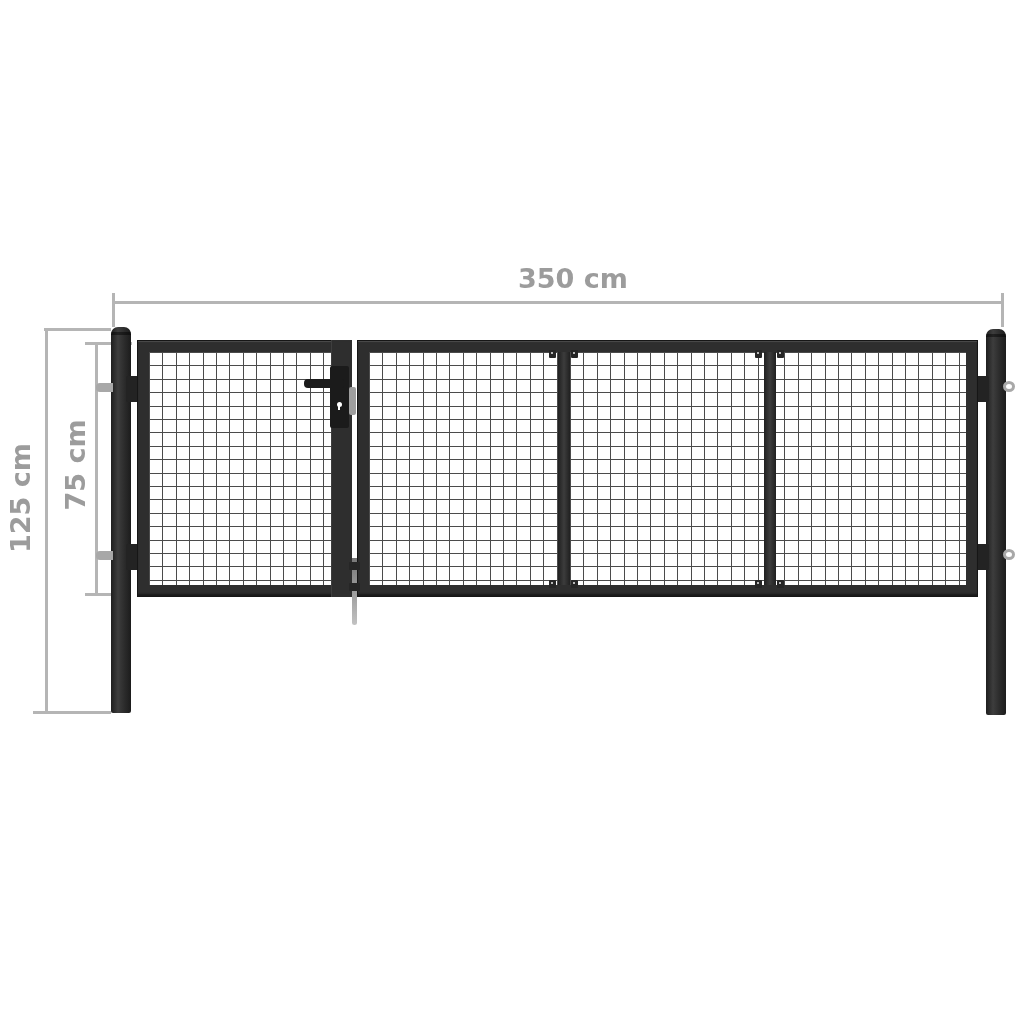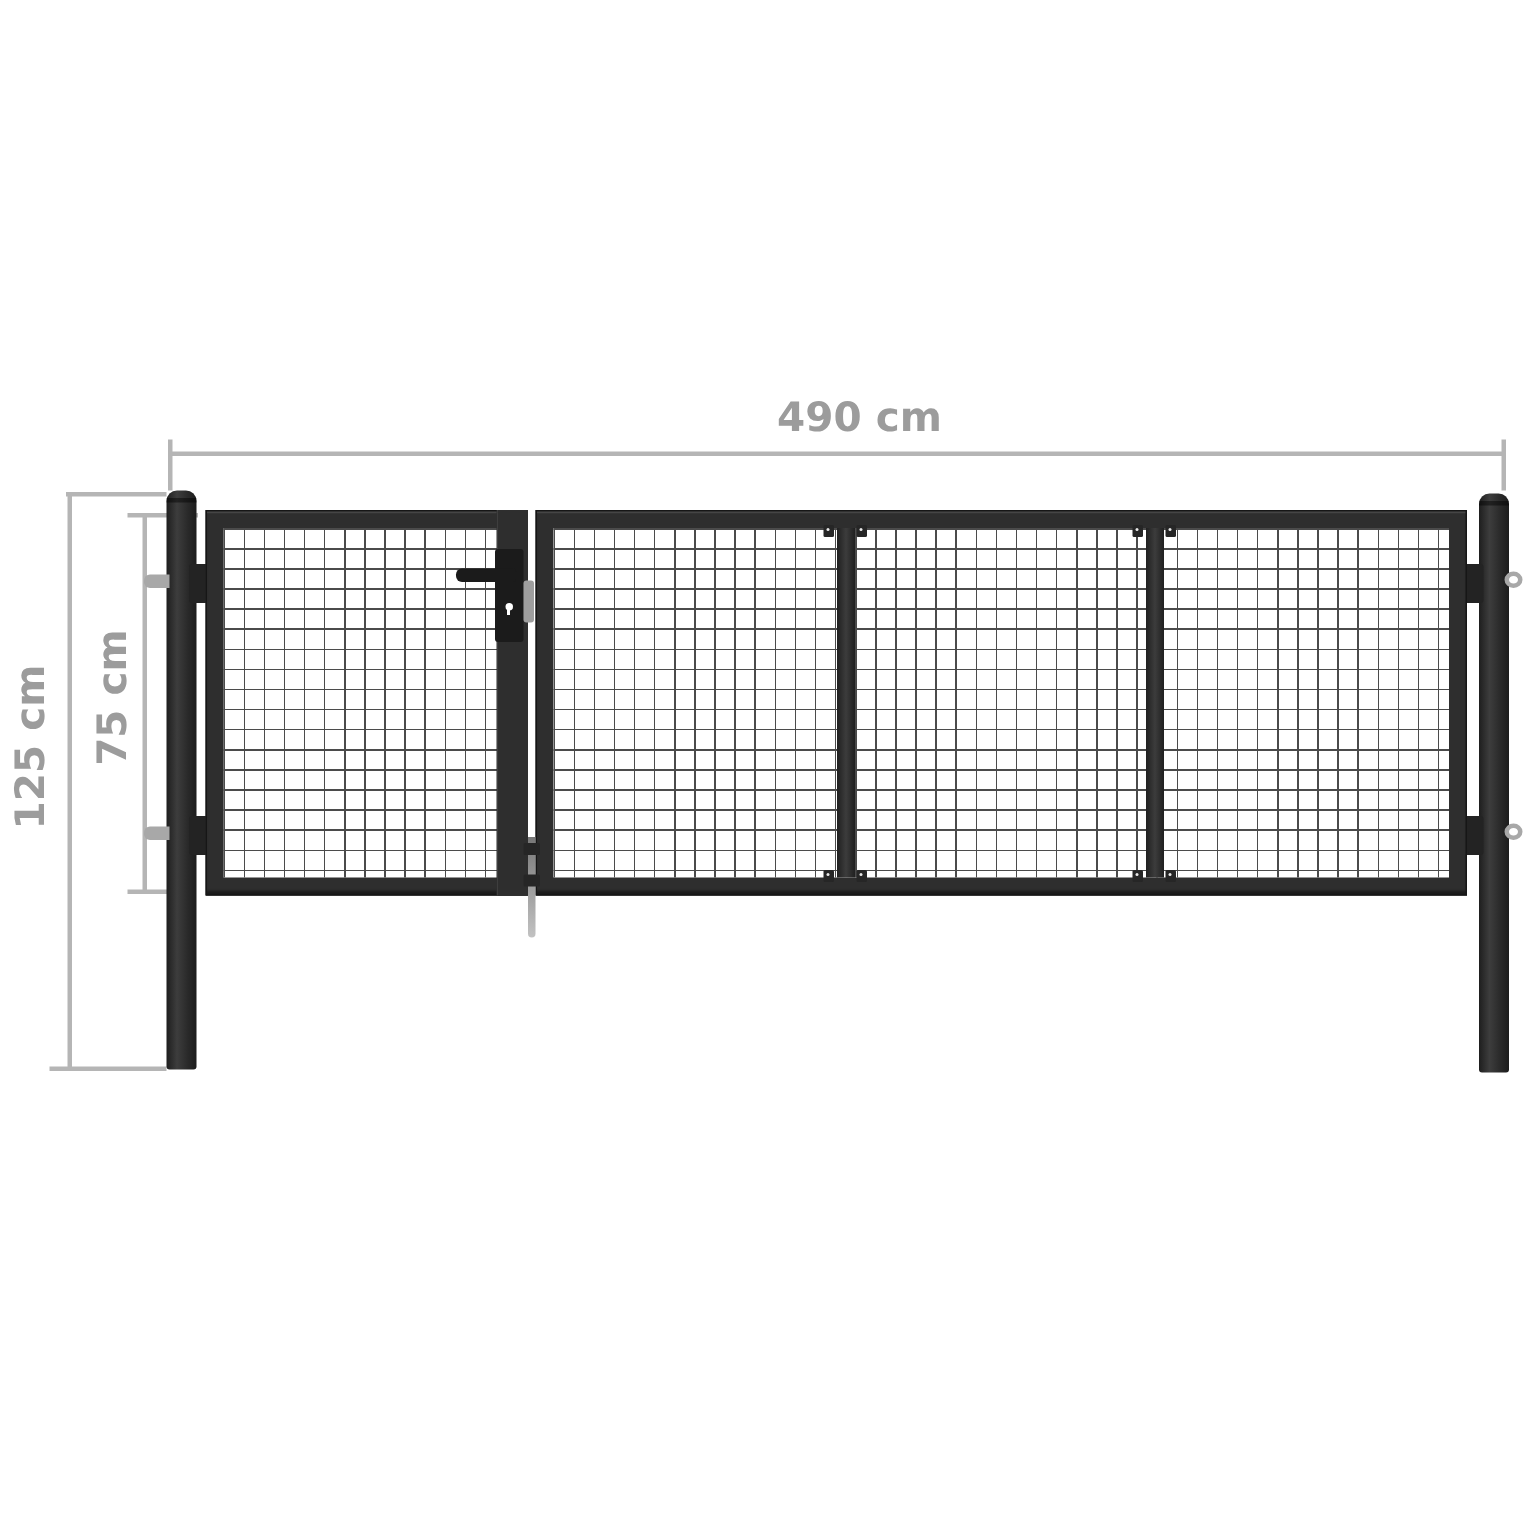--- a/index.html
+++ b/index.html
@@ -52,21 +52,21 @@
   .hinge-bolt{position:absolute;width:17px;height:9px;background:var(--hardware,#a8a8a8);border-radius:4px 0 0 4px;}
   .hinge-eye{position:absolute;width:12px;height:11px;border:3px solid var(--hardware,#a8a8a8);border-radius:50%;background:transparent;box-sizing:border-box;}
   .keyhole{position:absolute;width:5px;height:5px;border-radius:50%;background:#fff;}
   .keyhole::after{content:"";position:absolute;left:1px;top:4px;width:2px;height:4px;background:#fff;}
 </style>
 </head>
 <body>
 
 <div class="canvas">
 
-  <div class="abs dimtext" style="left:493px;top:262px;width:160px;">490 cm</div>
+  <div class="abs dimtext" style="left:493px;top:262px;width:160px;">350 cm</div>
   <div class="abs dimline" style="left:113px;top:301px;width:890px;height:3px;"></div>
   <div class="abs dimline" style="left:112px;top:293px;width:3px;height:34px;"></div>
   <div class="abs dimline" style="left:1001px;top:293px;width:3px;height:34px;"></div>
 
   <div class="abs dimtext vlabel" style="left:-59px;top:481px;">125 cm</div>
   <div class="abs dimline" style="left:45px;top:330px;width:3px;height:383px;"></div>
   <div class="abs dimline" style="left:44px;top:328px;width:67px;height:3px;"></div>
   <div class="abs dimline" style="left:33px;top:711px;width:78px;height:3px;"></div>
 
   <div class="abs dimtext vlabel" style="left:-4px;top:448px;">75 cm</div>

